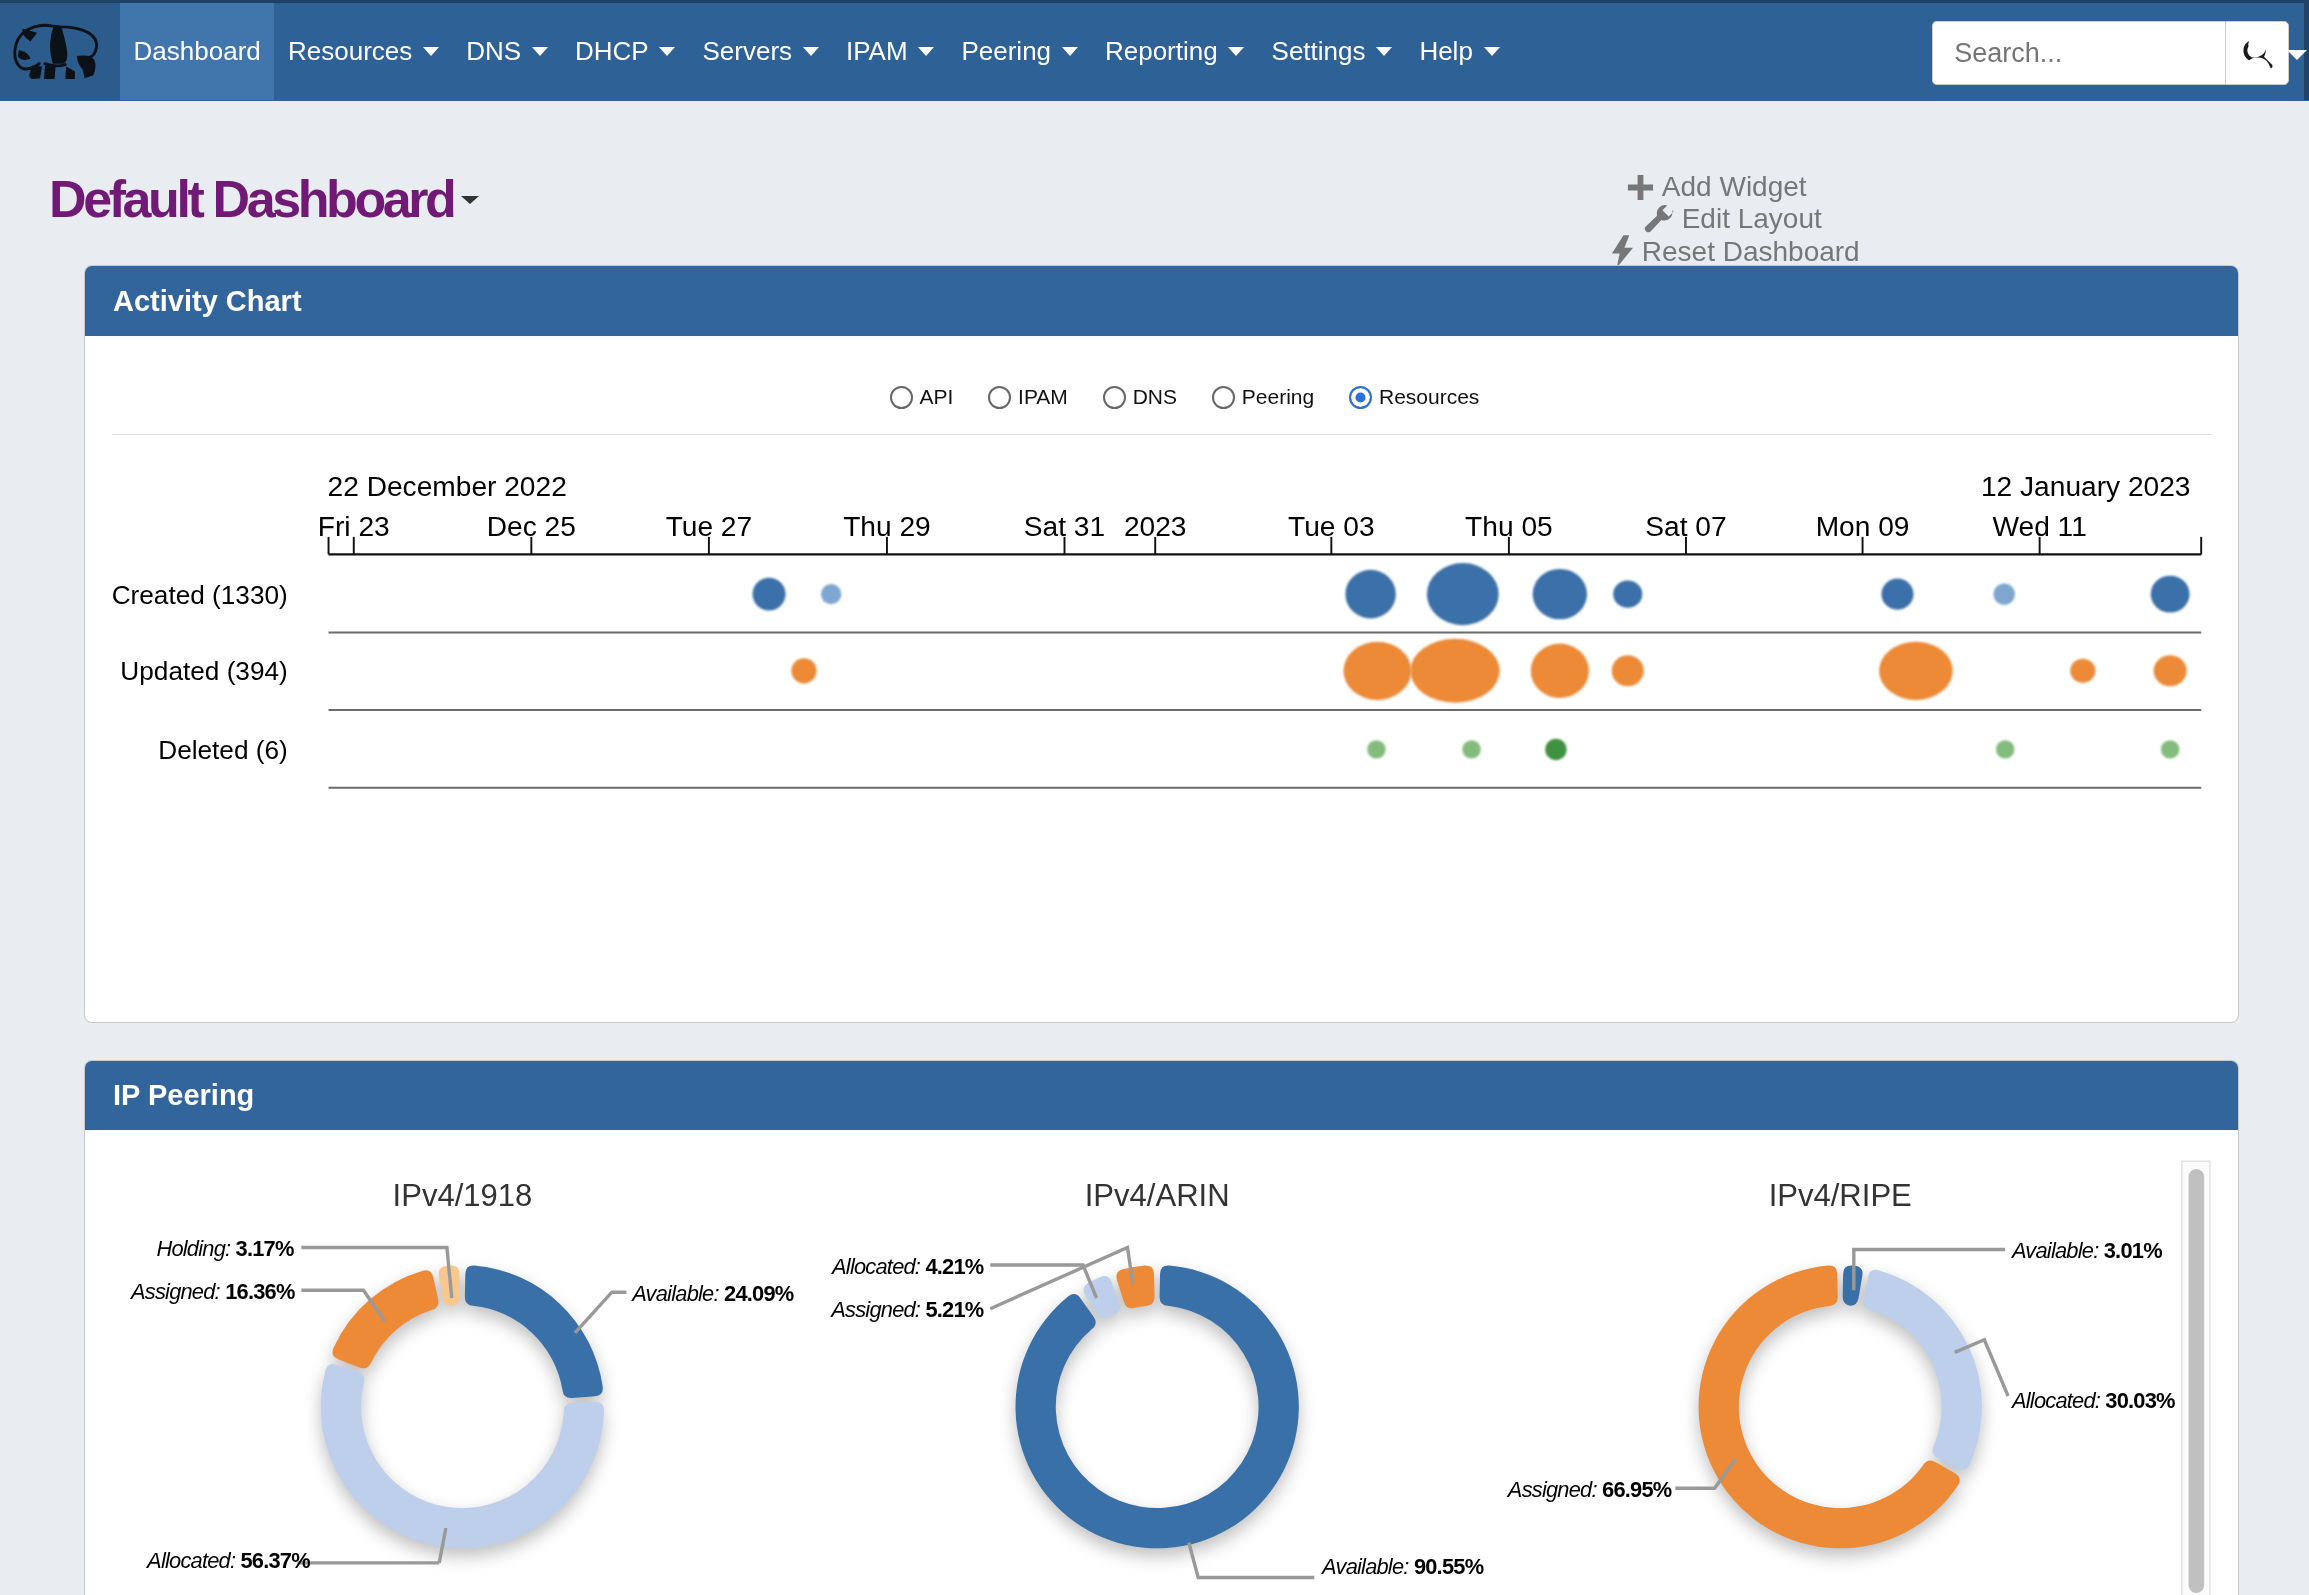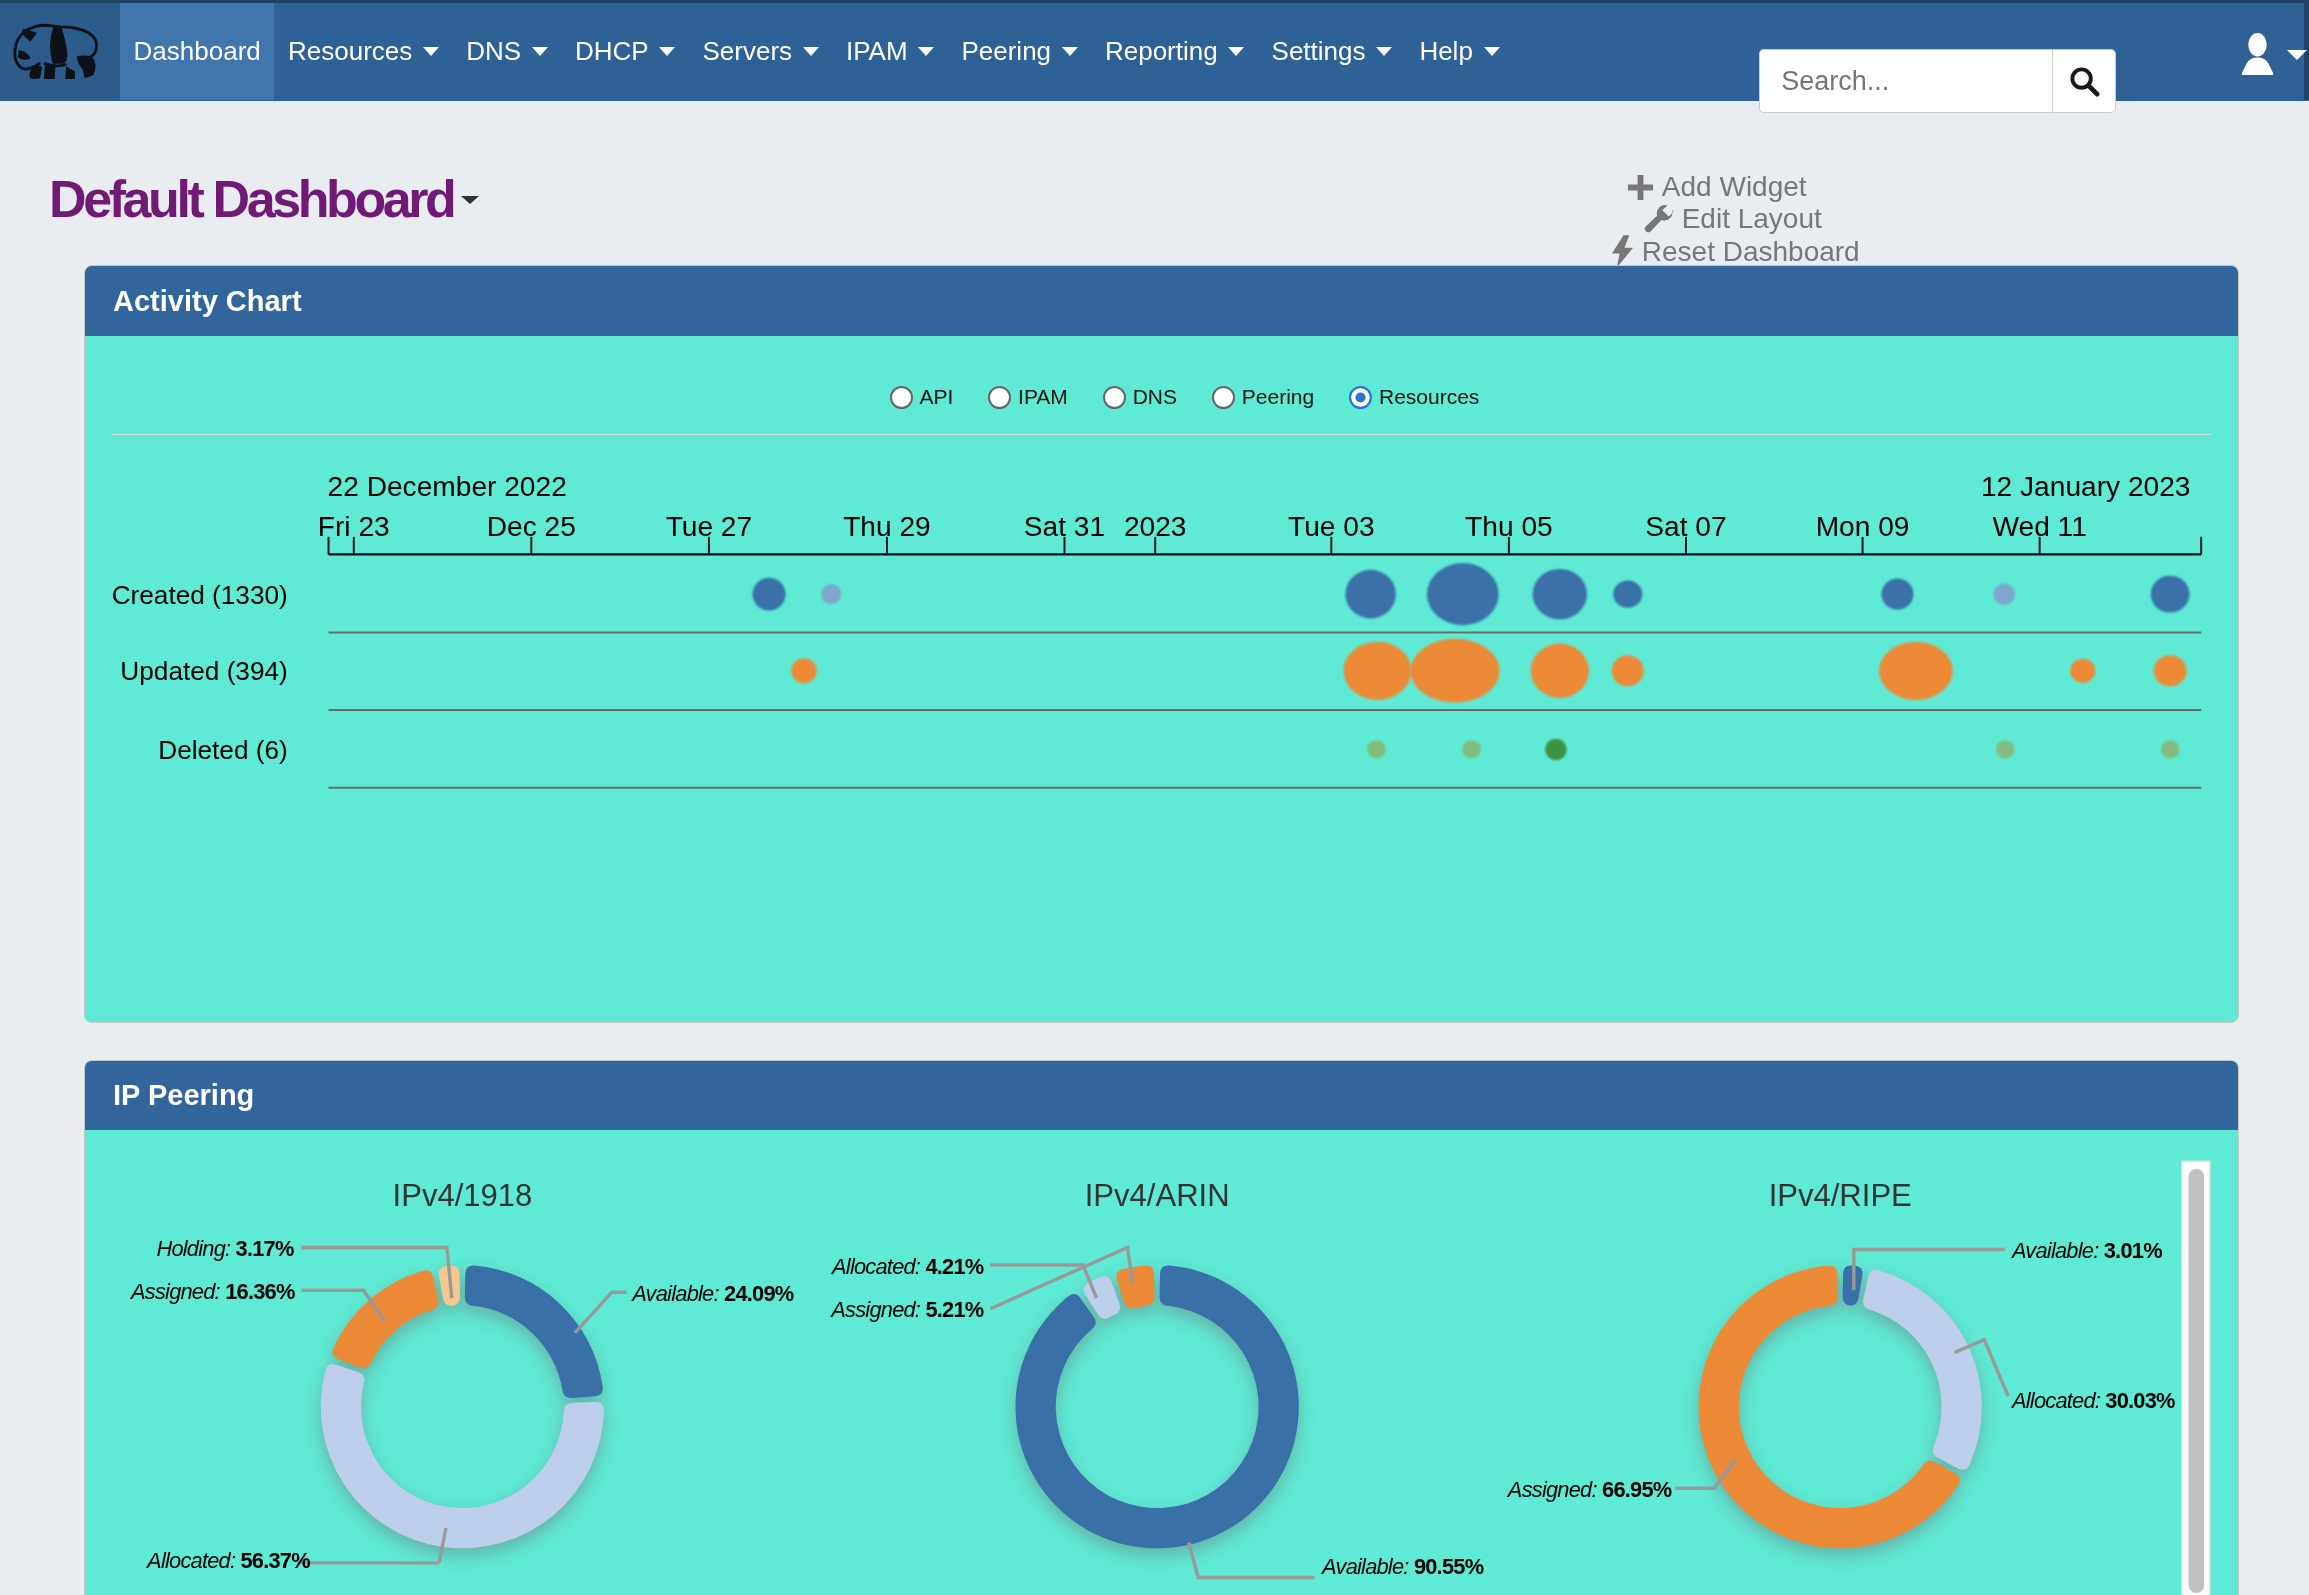--- a/index.html
+++ b/index.html
@@ -7,38 +7,38 @@
 .page { position:relative; width:1954px; height:1595px; }
 
 
 .nav { position:absolute; left:0; top:0; width:2309px; height:101px; background:#2e6195; border-top:3.9px solid #1e4266; }
 .logo { position:absolute; left:0; top:0; width:120px; height:97px; background:#2b5c8c; }
 .logo svg { position:absolute; left:12.6px; top:20.4px; }
 .navitems { position:absolute; left:120px; top:0; height:97px; display:flex; align-items:stretch; }
 .ni { display:flex; align-items:center; padding:0 13.6px; color:#fff; font-size:26px; white-space:nowrap; }
 .ni.active { background:#4076ac; }
 .caret { display:inline-block; margin-left:10.7px; width:0; height:0; border-left:8.7px solid transparent; border-right:8.7px solid transparent; border-top:9.7px solid #fff; }
-.search { position:absolute; left:1759px; top:18.4px; width:357px; height:64px; display:flex;margin-top:28px; }
+.search { position:absolute; left:1932px; top:18.4px; width:357px; height:64px; display:flex; }
 .search input { width:293px; height:64px; border:1.9px solid #ccc; border-right:none; border-radius:4.9px 0 0 4.9px; font-size:27px; padding-left:21.3px; color:#999; font-family:"Liberation Sans",sans-serif; outline:none; }
 .search .btn { width:64px; height:64px; background:#fff; border:1.9px solid #ccc; border-radius:0 4.9px 4.9px 0; display:flex; align-items:center; justify-content:center; }
 .user { position:absolute; left:2238px; top:29px; display:flex; align-items:center; }
 .user .caret { margin-left:9.7px; border-left-width:10.7px; border-right-width:10.7px; border-top-width:10.7px; }
 
 
 .title { position:absolute; left:49px; top:169px; font-size:52px; font-weight:700; color:#701a75; letter-spacing:-3.4px; }
 .title .caret { border-left:9.7px solid transparent; border-right:9.7px solid transparent; border-top:8.7px solid #333; margin-left:7.8px; vertical-align:middle; margin-bottom:5.8px; letter-spacing:0; }
 .actions { position:absolute; right:64px; top:171px; display:flex; align-items:center; color:#777; font-size:28px;flex-direction:column; }
 .actions .grp { display:flex; align-items:center; margin-left:33px; }
 .actions .grp:nth-child(3) { margin-left:37px; }
 .actions .grp:nth-child(4) { margin-left:22px; }
 .actions .grp:first-child { margin-left:0; }
 .actions svg { margin-right:6.8px; }
 
 
-.panel { position:absolute; left:84px; width:2155px; background:#5eead4; border:1px solid #c8c8c8; border-radius:7.8px; }
+.panel { position:absolute; left:84px; width:2155px; background:#ffffff; border:1px solid #c8c8c8; border-radius:7.8px; }
 .phead { height:70px; background:#32659c; border-radius:6.8px 6.8px 0 0; color:#fff; font-size:29px; font-weight:700; display:flex; align-items:center; padding-left:28px; }
 #activity { top:265px; height:758px; }
 #ipcharts { top:1060px; height:536px; border-radius:7.8px 7.8px 0 0; border-bottom:none; }
 #ipcharts .phead { height:69px; }
 .acbody { position:absolute; left:0; top:70px; width:2153px; height:686px; }
 .radios { position:absolute; left:23px; top:49px; width:2153px; display:flex; justify-content:center; align-items:center; font-size:21px; color:#111; }
 .radios .rg { display:flex; align-items:center; margin:0 17.5px; }
 .rb { width:23px; height:23px; border:2.4px solid #666; border-radius:50%; margin-right:6.8px; background:#fff; flex:none; }
 .rb.sel { border-color:#2c71da; background:#2c71da; box-shadow:inset 0 0 0 4.4px #fff; }
 .sep { position:absolute; left:27px; top:98px; width:2099px; height:0; border-top:1.9px solid #ddd; }

